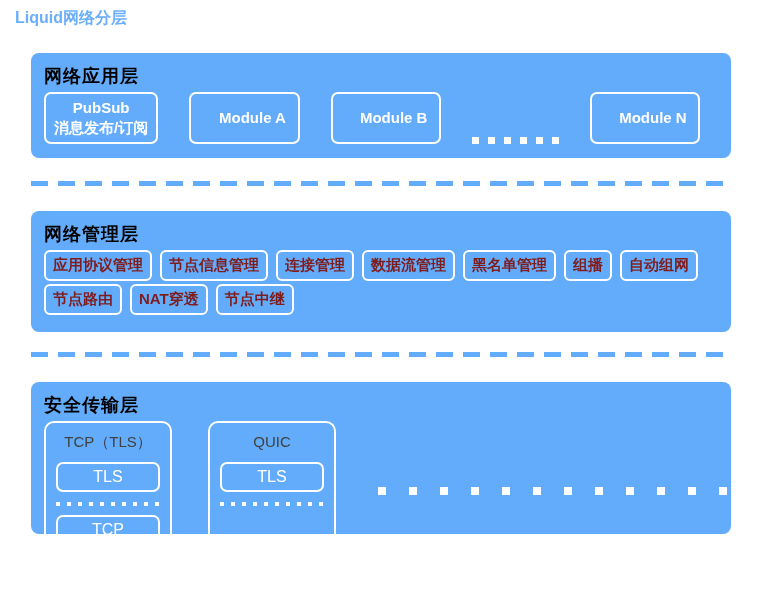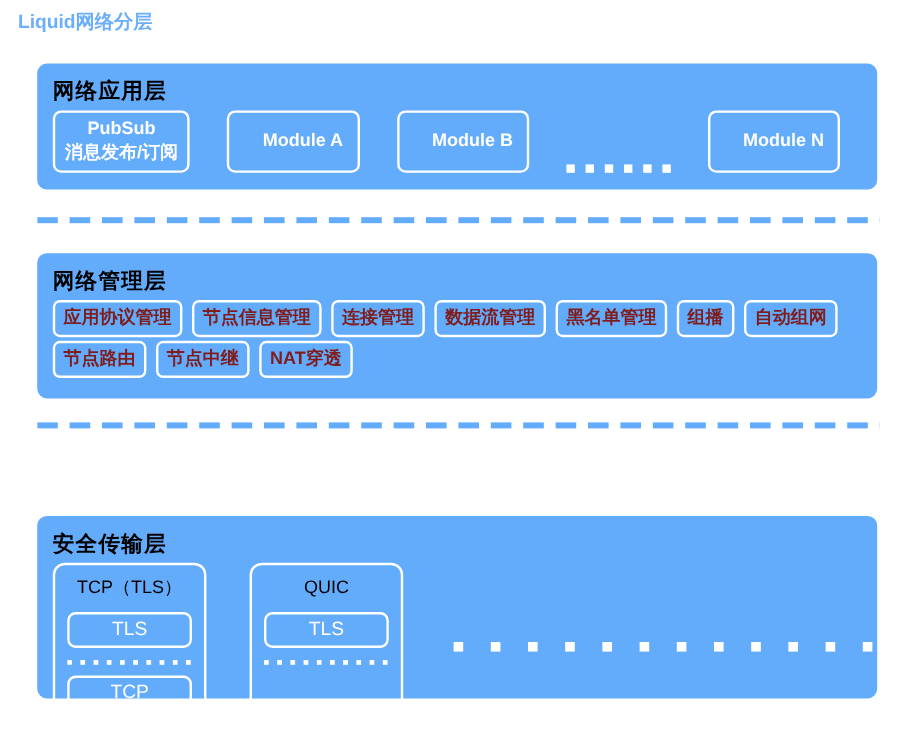--- a/index.html
+++ b/index.html
@@ -111,40 +111,40 @@
     font-size: 15px;
     font-weight: bold;
     padding: 3px 7px 4px 7px;
     margin-right: 8px;
     white-space: nowrap;
     line-height: 20px;
     box-sizing: border-box;
   }
 
   
-  #layer-transport { top: 382px; height: 152px; margin-top: 48px; }
+  #layer-transport { top: 382px; height: 152px; }
   #layer-transport .row {
     display: flex;
     align-items: center;
     padding-left: 13px;
     margin-top: 3px;
   }
   .stack-box {
     border: 2px solid #ffffff;
     border-radius: 10px;
     width: 128px;
     height: 140px;
     box-sizing: border-box;
     display: flex;
     flex-direction: column;
     align-items: center;
     margin-right: 36px;
   }
   .stack-title {
-    color: #000000;
+    color: #404040;
     font-size: 15px;
     line-height: 20px;
     margin-top: 9px;
     white-space: nowrap;
   }
   .proto-box {
     border: 2px solid #ffffff;
     border-radius: 7px;
     color: #ffffff;
     font-size: 16px;
@@ -225,22 +225,22 @@
     <span class="tag">节点信息管理</span>
     <span class="tag">连接管理</span>
     <span class="tag">数据流管理</span>
     <span class="tag">黑名单管理</span>
     <span class="tag">组播</span>
     <span class="tag">自动组网</span>
   </div>
 
   <div class="tag-row">
     <span class="tag">节点路由</span>
+    <span class="tag">NAT穿透</span>
     <span class="tag">节点中继</span>
-    <span class="tag">NAT穿透</span>
   </div>
 </div>
 
 <div class="divider" id="divider-2"></div>
 
 <div class="layer" id="layer-transport">
   <div class="layer-title">安全传输层</div>
   <div class="row">
 
     <div class="stack-box">

